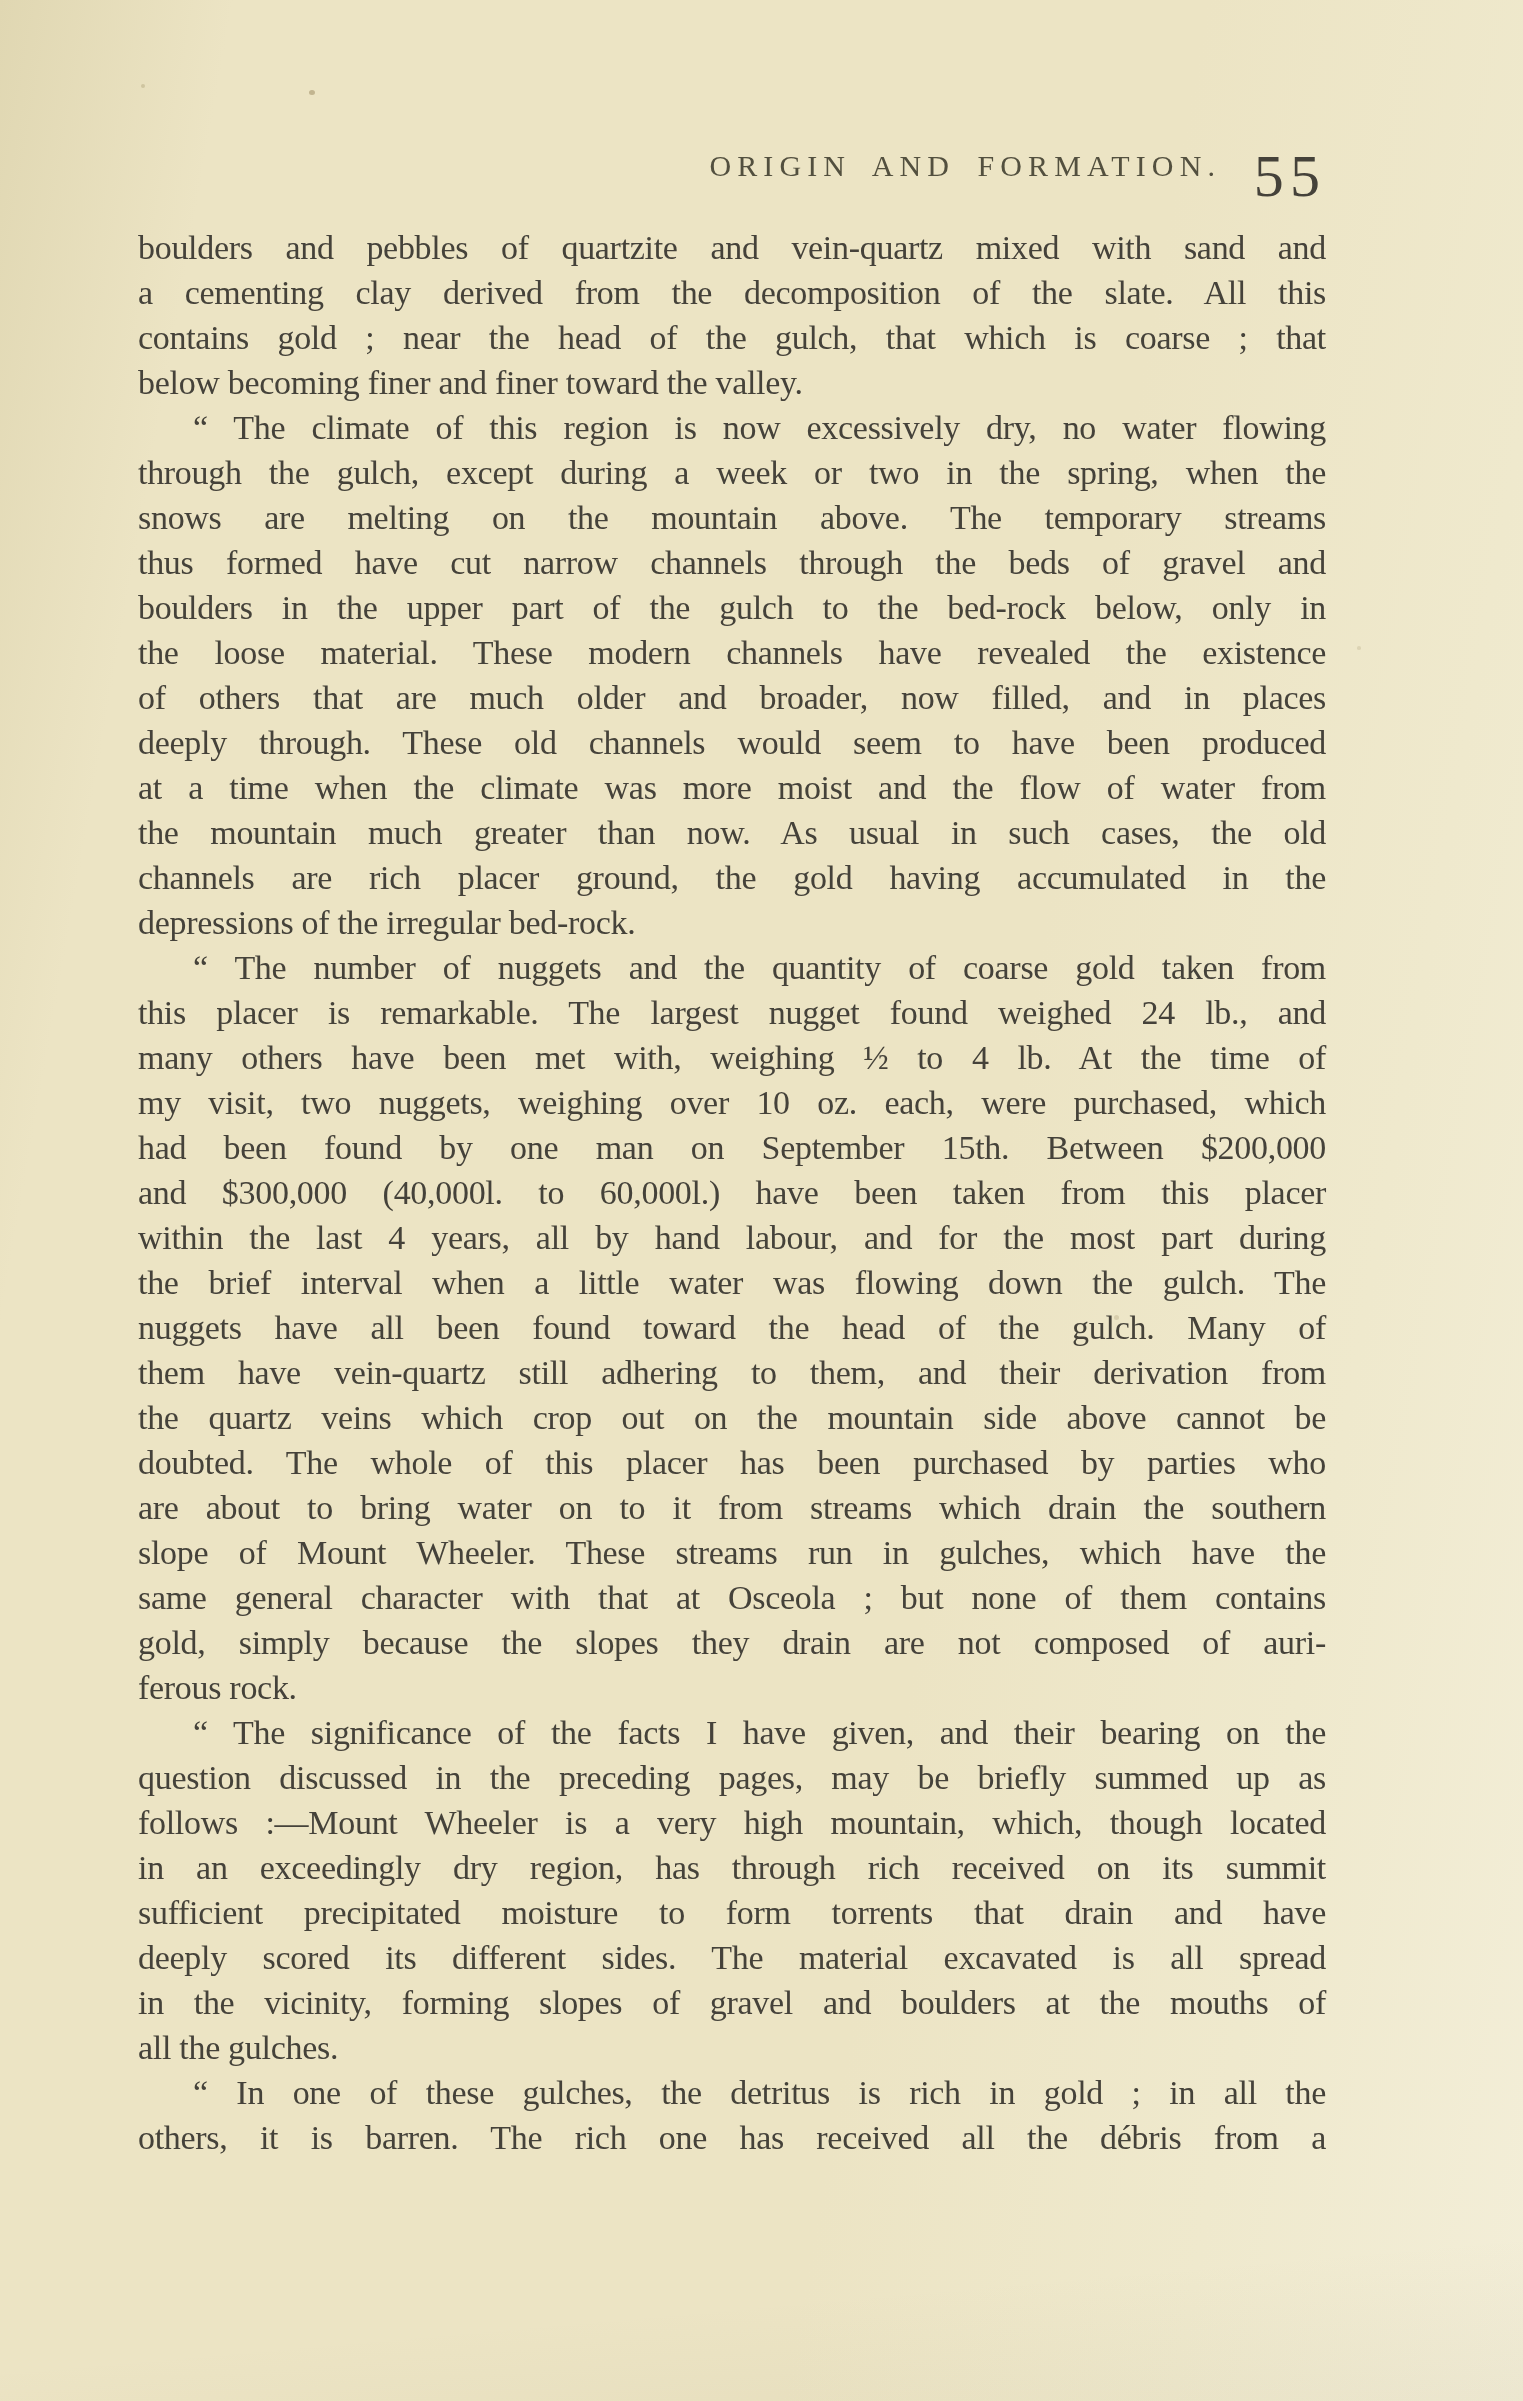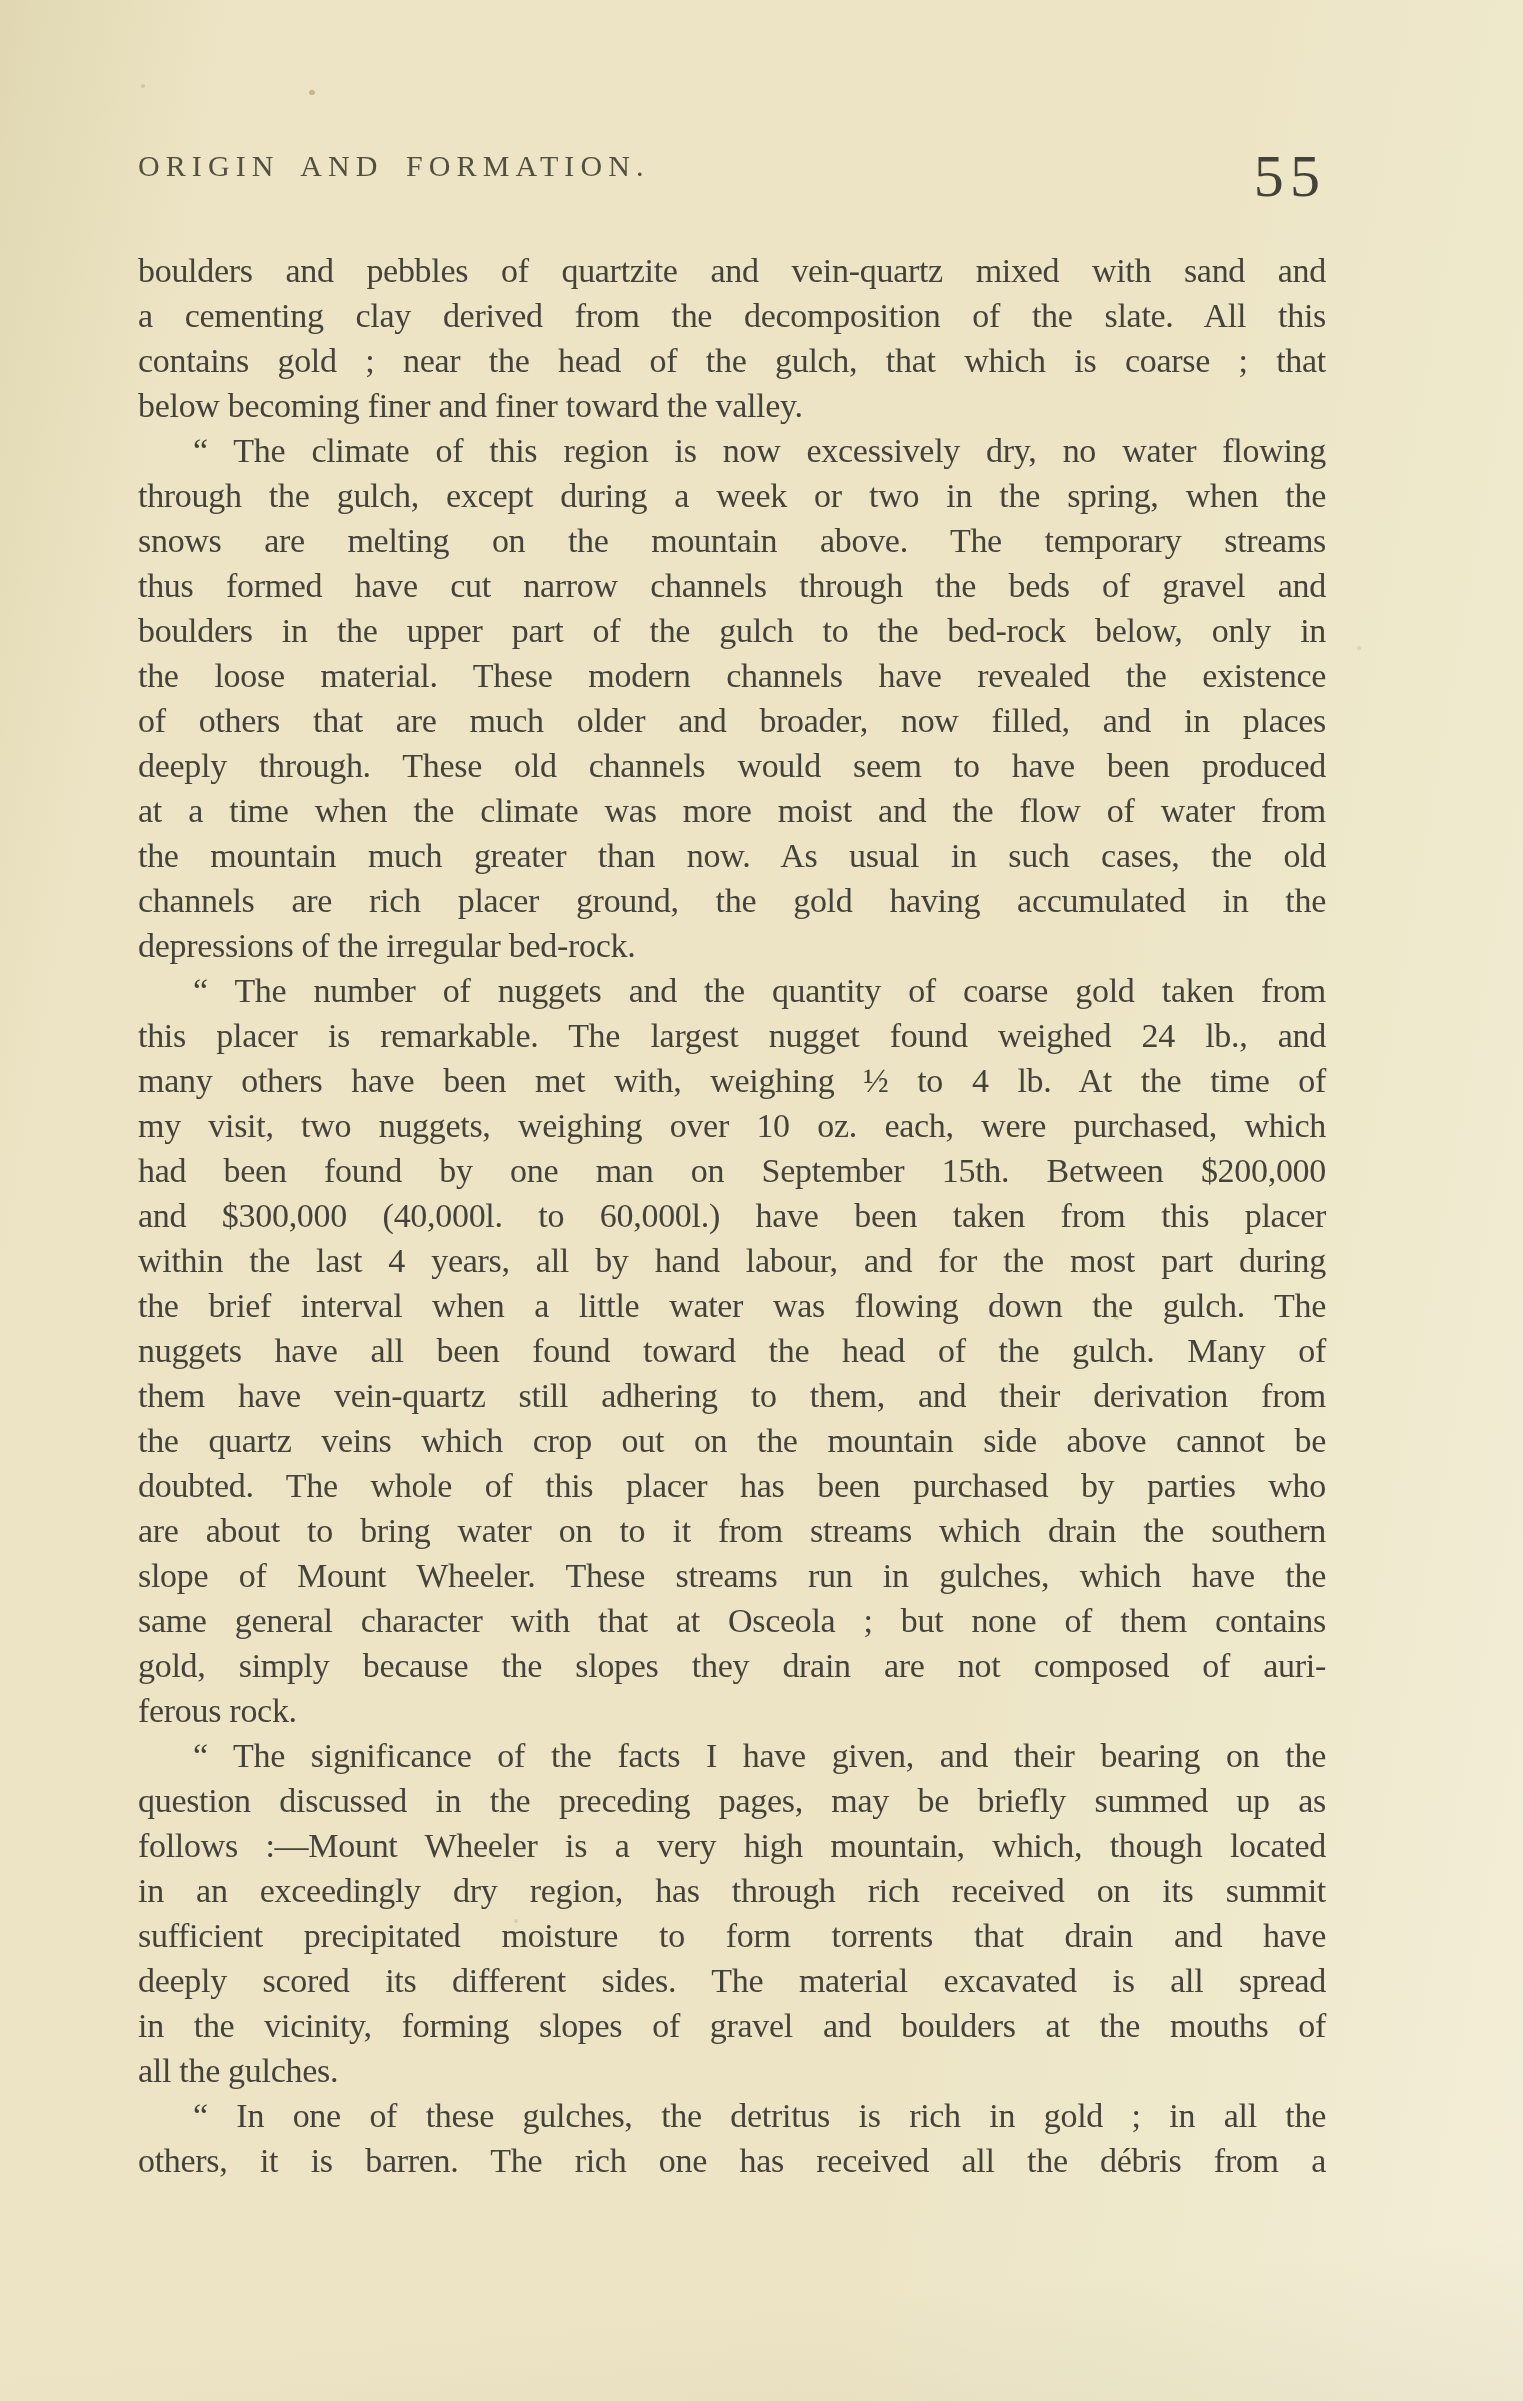--- a/index.html
+++ b/index.html
@@ -23,34 +23,33 @@
   .page::after{ 
     content:"";position:absolute;left:0;bottom:0;width:100%;height:281px;
     background:linear-gradient(175deg,rgba(0,0,0,0) 60%,rgba(120,110,70,.06) 100%);
     pointer-events:none;
   }
   .running-header{
     position:absolute;left:138px;top:149px;width:1188px;height:44px;
   }
   .header-title{
     position:absolute;left:0;right:105px;top:0;
-    text-align:left;
+    text-align:right;
     font-size:30px;letter-spacing:6.1px;word-spacing:8.8px;
     color:var(--ink-light);
   }
   .page-number{
     position:absolute;right:0;top:-7px;
     font-size:60px;letter-spacing:6.1px;
     color:var(--ink);
   }
   .text-block{
     position:absolute;left:138px;top:225px;width:1188px;
     font-size:34px;line-height:45px;letter-spacing:-0.3px;
     color:var(--ink);
-    margin-top:23px;
   }
   .para{margin:0;}
   .line{
     text-align:justify;text-align-last:justify;
     white-space:normal;
   }
   .line.indent{padding-left:55px;font-family:Liberation Serif, serif;}
   .line.final{text-align-last:left;}
   .speck{
     position:absolute;border-radius:50%;

